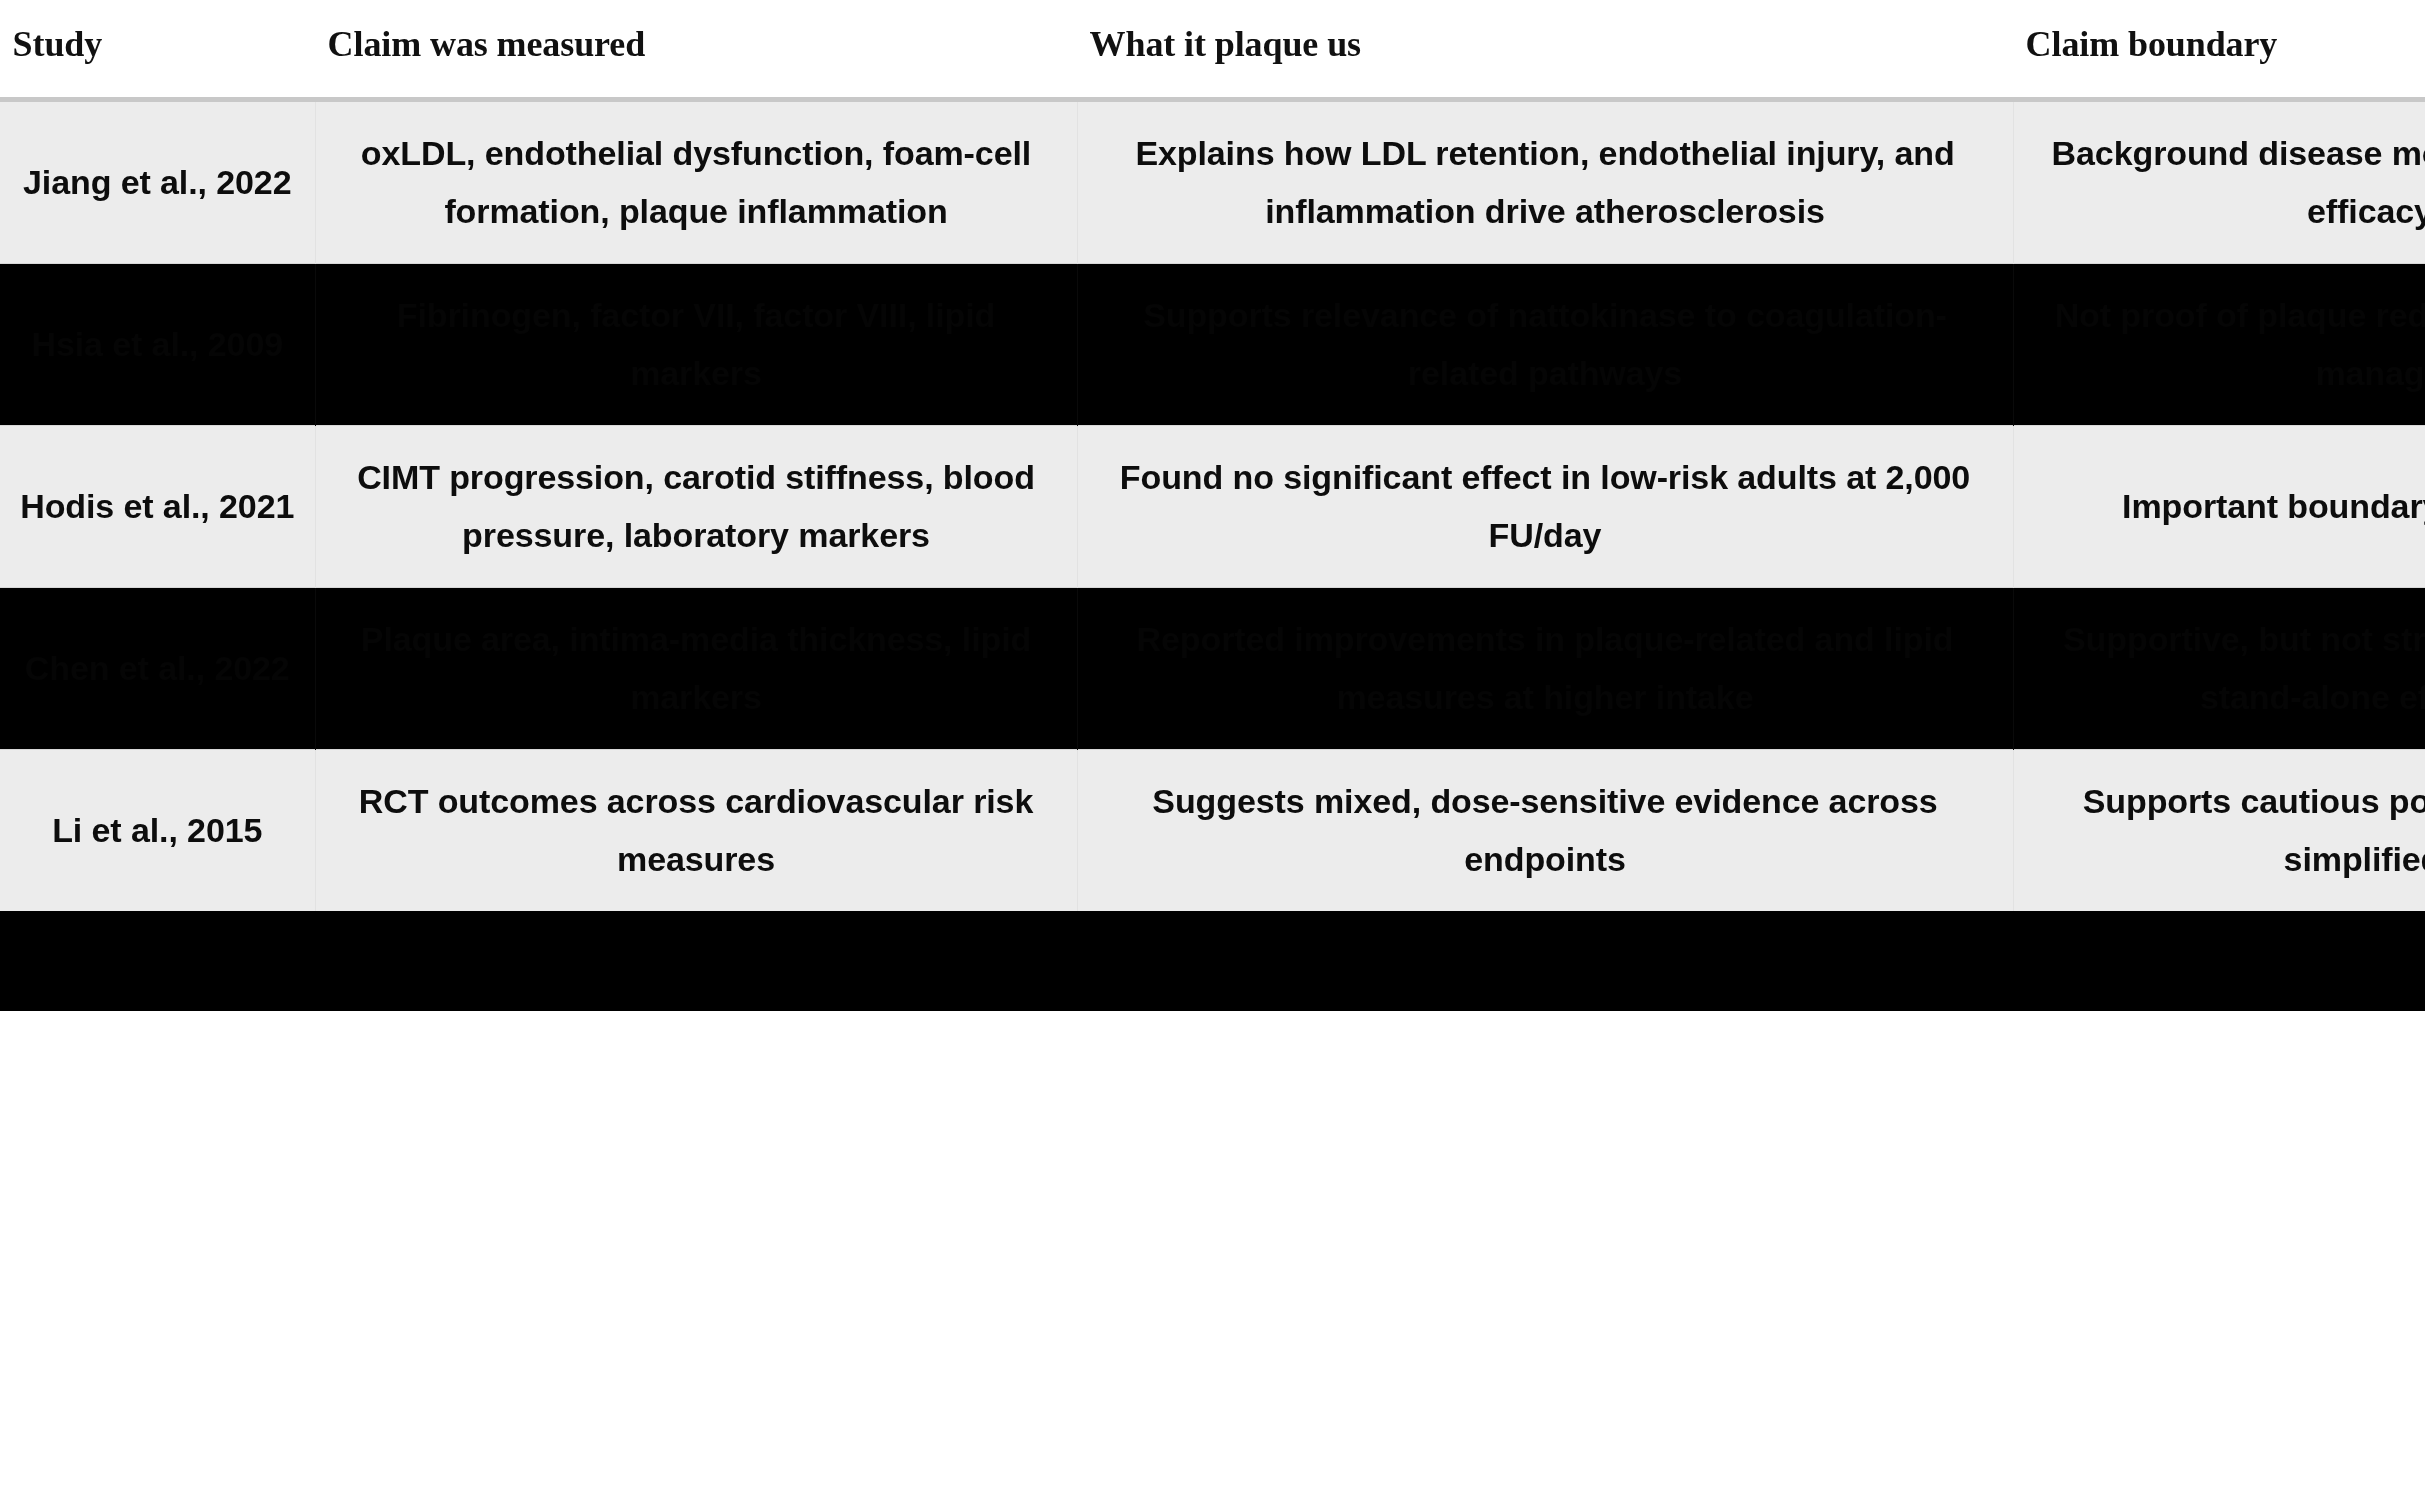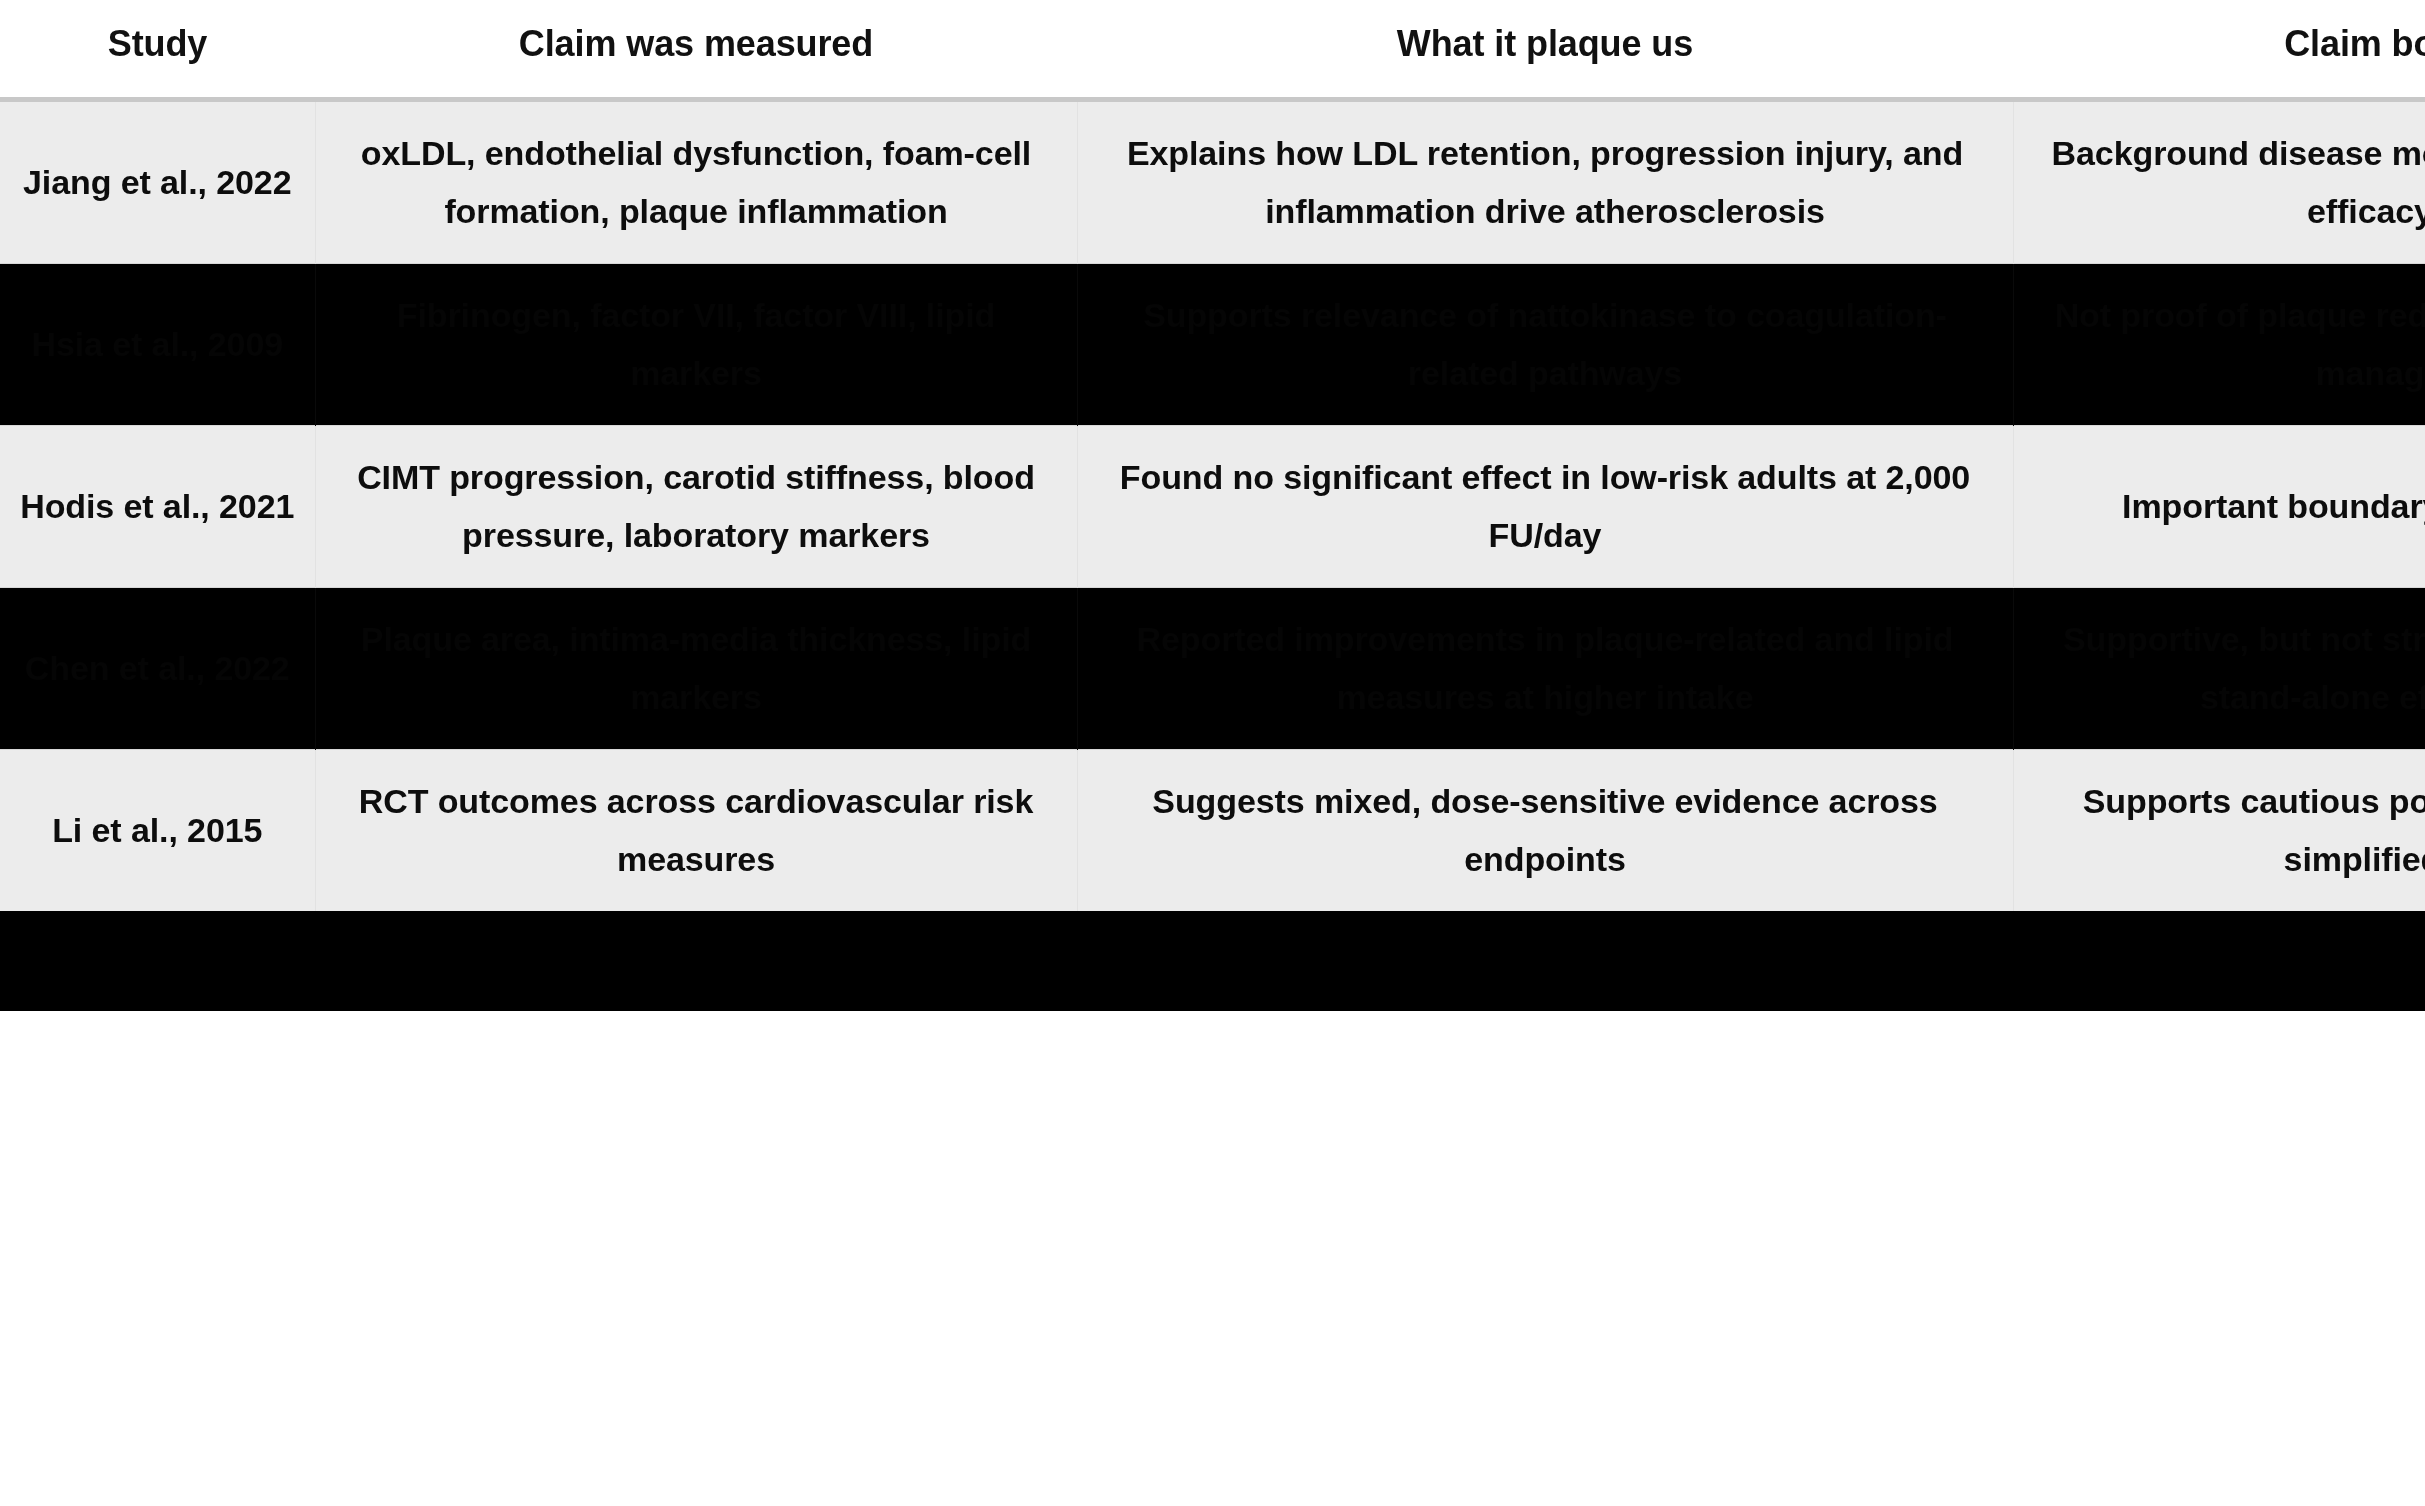--- a/index.html
+++ b/index.html
@@ -27,25 +27,26 @@
   col.c-bound   { width: 813px; }
 
   
   thead tr {
     background: #ffffff;
   }
   thead th {
     font-size: 36px;
     font-weight: 700;
     color: #111111;
-    text-align: center;
+    text-align: left;
     vertical-align: middle;
     padding: 23px 12.6px 32px 12.6px;
     border-bottom: 5.3px solid #c8c8c8;
     letter-spacing: -0.1px;
+    font-family: Liberation Serif, serif;
   }
 
   
   tbody td {
     font-size: 34px;
     font-weight: 700;
     line-height: 1.72;
     text-align: center;
     vertical-align: middle;
     padding: 22px 16.5px;
@@ -103,21 +104,21 @@
   <tbody>
 
     <tr class="row-light">
       <td>
           <span class="cell-text">Jiang et al., 2022</span>
         </td>
       <td>
           <span class="cell-text">oxLDL, endothelial dysfunction, foam-cell formation, plaque inflammation</span>
         </td>
       <td>
-          <span class="cell-text">Explains how LDL retention, progression injury, and inflammation drive atherosclerosis</span>
+          <span class="cell-text">Explains how LDL retention, endothelial injury, and inflammation drive atherosclerosis</span>
         </td>
       <td>
           <span class="cell-text">Background disease model, not a nattokinase efficacy study</span>
         </td>
     </tr>
 
     <tr class="row-dark">
       <td>
           <span class="cell-text">Hsia et al., 2009</span>
         </td>

